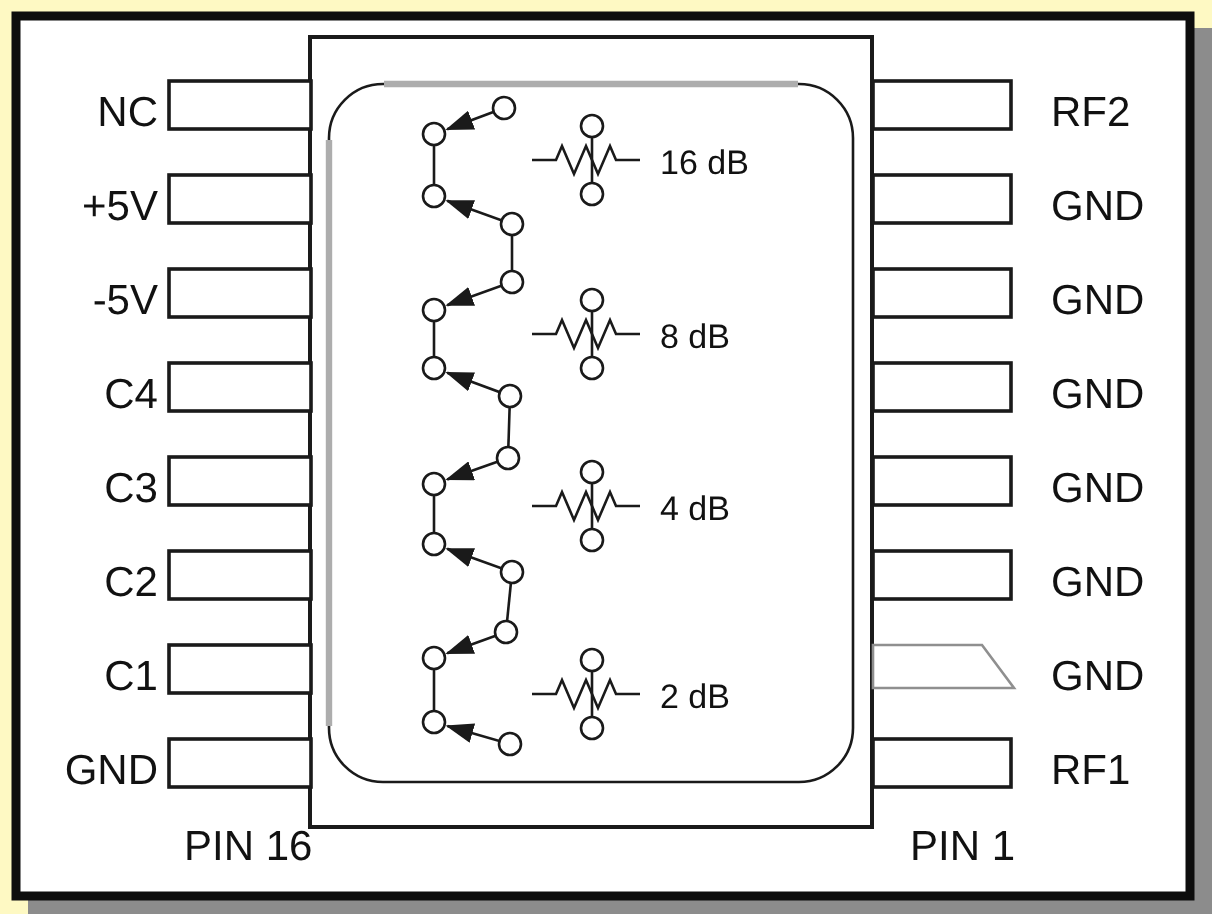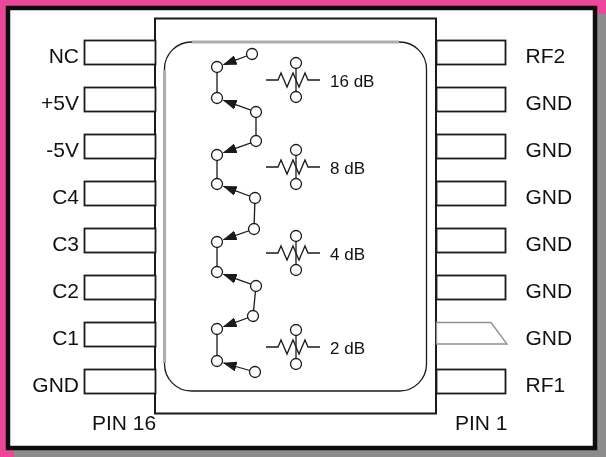--- a/index.html
+++ b/index.html
@@ -1,16 +1,16 @@
 <!DOCTYPE html>
 <html><head>
 <meta charset="utf-8">
 <style>
   html,body{margin:0;padding:0;background:#ffffff;}
-  .stage{position:relative;width:606px;height:457px;background:#ec4899;overflow:hidden;
+  .stage{position:relative;width:606px;height:457px;background:#fef9c3;overflow:hidden;
          font-family:"Liberation Sans",sans-serif;}
   svg{display:block;}
   .ln{fill:none;stroke:#1a1a1a;stroke-width:1.3;}
   .ln2{fill:none;stroke:#1a1a1a;stroke-width:2;}
   .pinrect{fill:#ffffff;stroke:#1a1a1a;stroke-width:1.8;}
   .pintrap{fill:#ffffff;stroke:#8f8f8f;stroke-width:1.3;}
   .node{fill:#ffffff;stroke:#1a1a1a;stroke-width:1.3;}
   .graybar{fill:none;stroke:#adadad;stroke-width:3.2;}
   .pinlbl{font-size:21px;fill:#111111;}
   .dblbl{font-size:17px;fill:#111111;}

